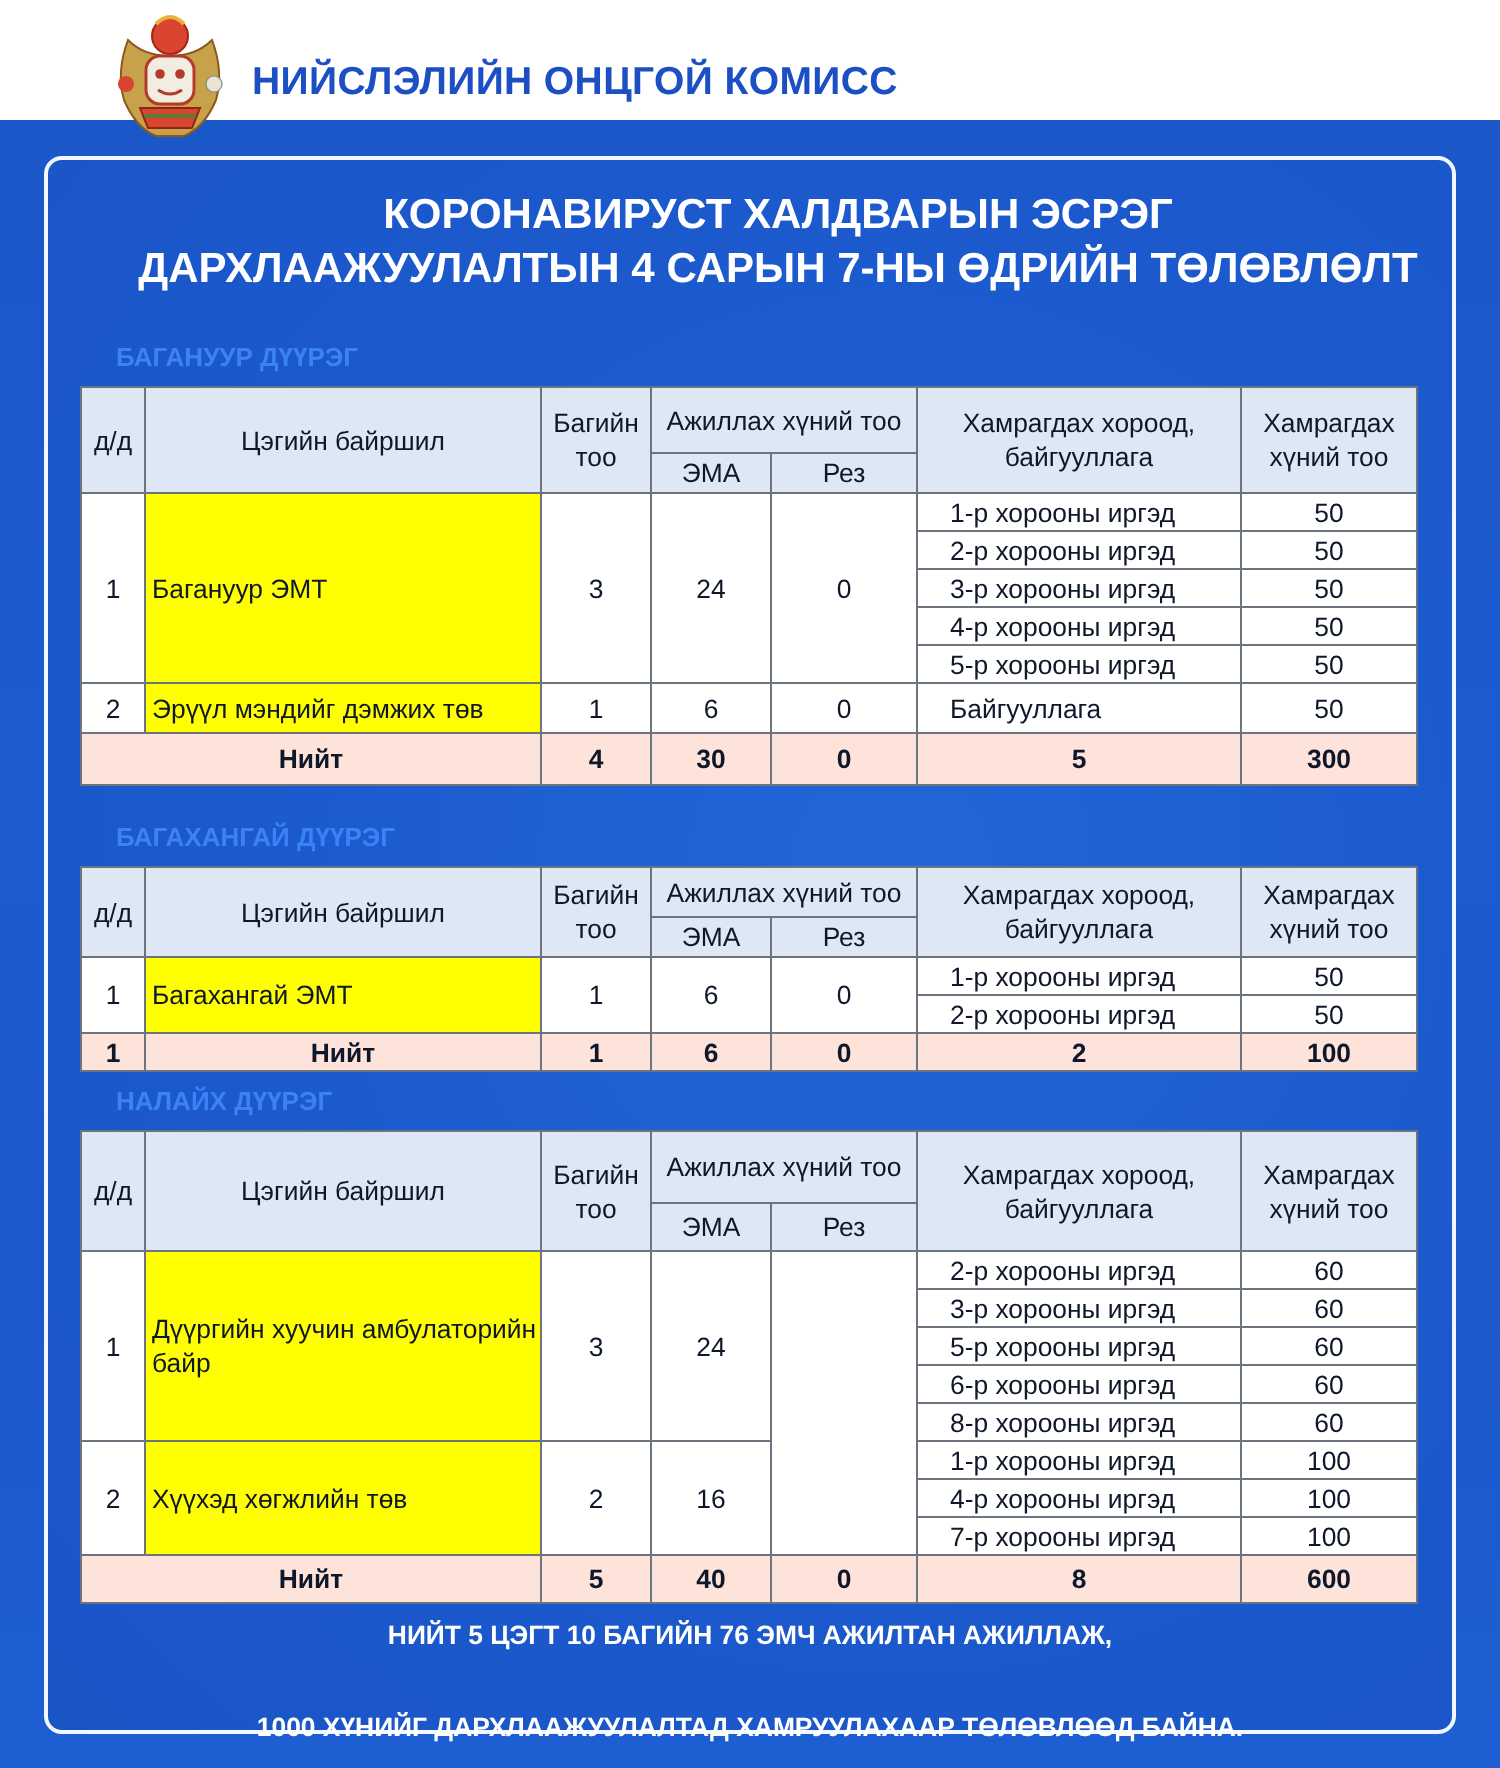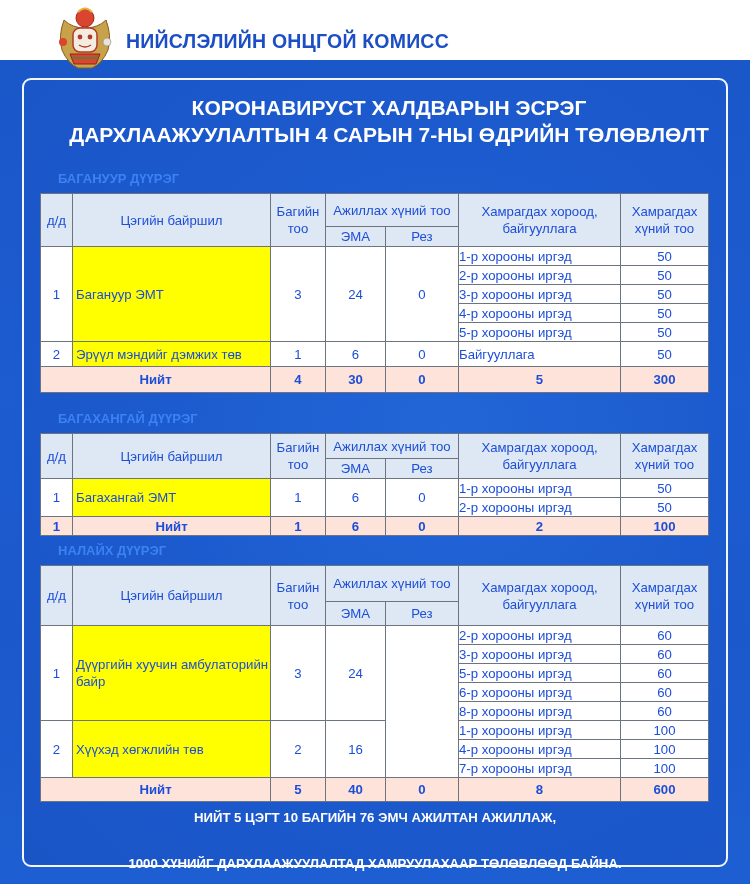--- a/index.html
+++ b/index.html
@@ -36,30 +36,30 @@
     color: #ffffff; font-weight: bold; font-size: 21px; line-height: 27px;
     font-family: "Liberation Sans Narrow", "Liberation Sans", sans-serif;
     padding-left: 28px;
   }
   .district {
     position: absolute; left: 58px; color: #3b82f6; font-weight: bold; font-size: 13px;
   }
   table.grid {
     position: absolute; left: 40px; width: 668px;
     border-collapse: collapse; table-layout: fixed;
-    font-size: 13.2px; color: #1d4ed8;
+    font-size: 13.2px; color: #0f172a;
   }
   table.grid td, table.grid th {
     border: 1px solid #6c7480; text-align: center; vertical-align: middle;
     padding: 0; font-weight: normal; overflow: hidden; white-space: nowrap;
   }
   table.grid th { background: #dde8f4; line-height: 17px; }
   table.grid td { background: #ffffff; }
   table.grid td.loc { background: #ffff00; text-align: left; padding-left: 3px; white-space: normal; line-height: 17px; }
-  table.grid td.tgt { text-align: left; padding-left: 0; }
+  table.grid td.tgt { text-align: left; padding-left: 16px; }
   table.grid tr.total td { background: #fde3da; font-weight: bold; }
   .summary {
     position: absolute; left: 0; width: 750px; text-align: center;
     color: #ffffff; font-weight: bold; font-size: 13.2px; line-height: 19px;
   }
 </style>
 </head>
 <body>
 
 <div class="topband"></div>

